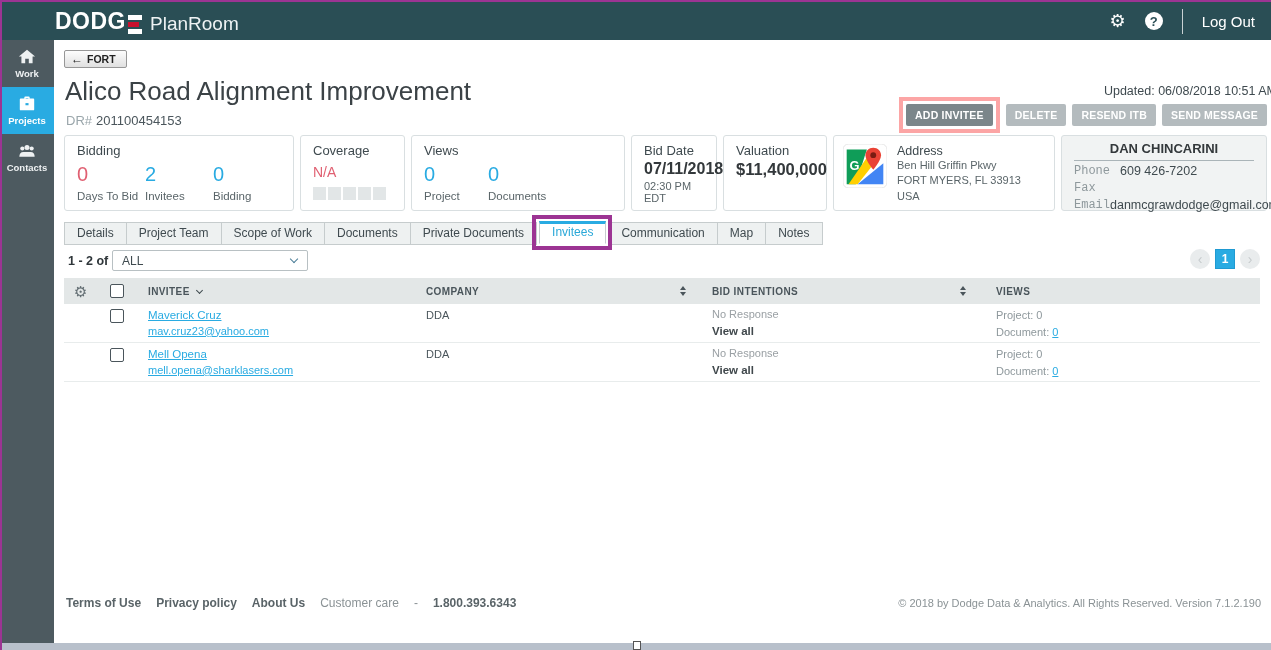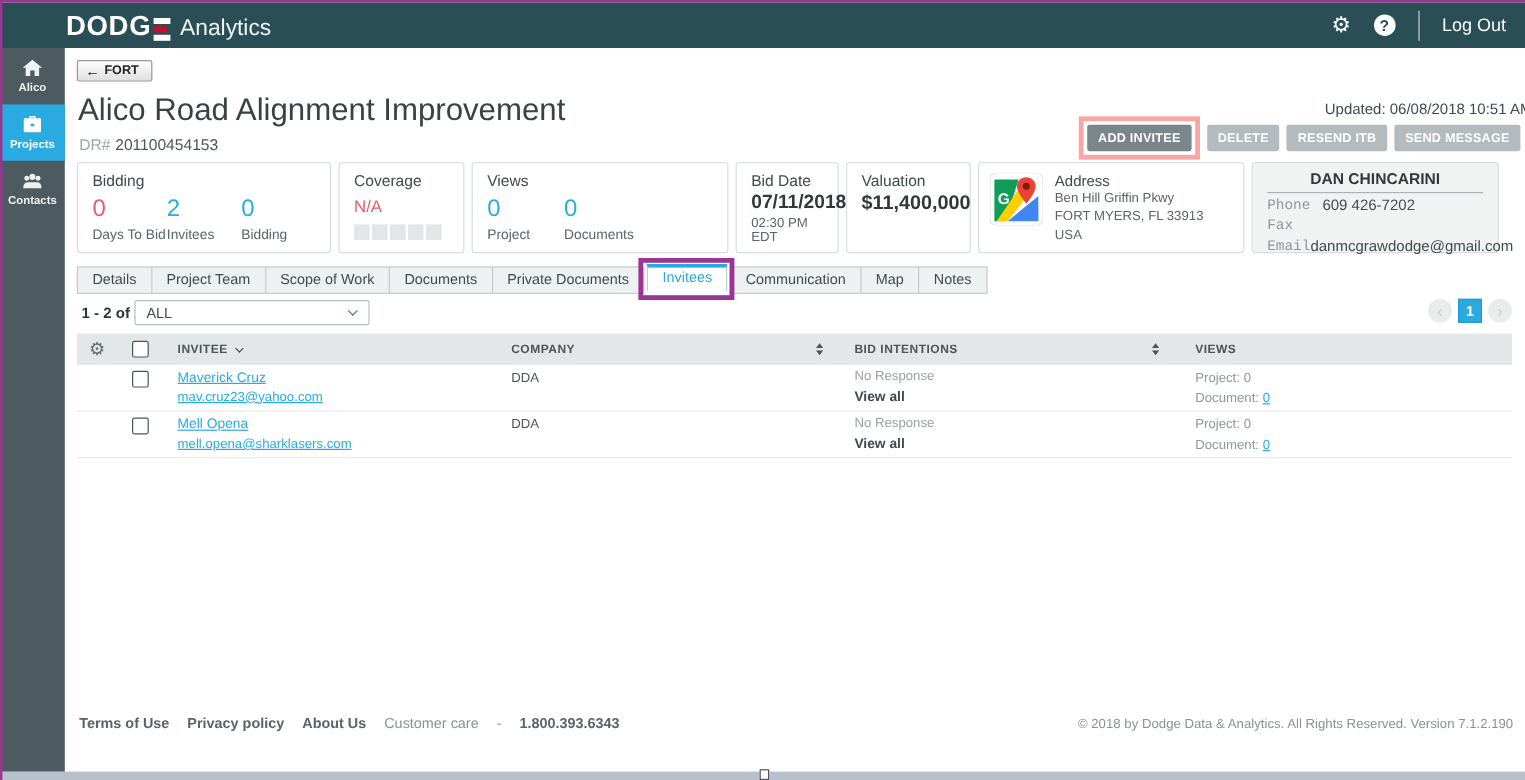--- a/index.html
+++ b/index.html
@@ -62,21 +62,21 @@
   
   .cards { position:absolute; left:10px; top:95px; display:flex; gap:6px; }
   .card { height:76px; background:#fff; border:1px solid #d9dfe1; border-radius:3px; padding:7px 12px; }
   .card-title { font-size:13px; color:#3f4a4f; }
   .stat-row { display:flex; margin-top:5px; }
   .stat { margin-right:0; }
   .stat-val { font-size:20px; line-height:1.1; }
   .stat-val.red { color:#e06072; }
   .stat-val.blue { color:#29abe2; }
   .stat-label { font-size:11.5px; color:#5a6569; margin-top:5px; }
-  .card-bidding { width:212px; }
+  .card-bidding { width:230px; }
   .card-bidding .stat { width:70px; }
   .card-coverage { width:105px; }
   .cov-val { font-size:14px; color:#e06072; margin-top:6px; }
   .cov-blocks { display:flex; gap:2px; margin-top:7px; }
   .cov-blocks i { width:13px; height:13px; background:#e2e6e7; }
   .card-views { width:214px; }
   .card-views .stat { width:64px; }
   .card-biddate { width:86px; }
   .bd-date { font-size:16px; font-weight:700; color:#33383b; margin-top:2px; }
   .bd-time { font-size:11px; color:#5a6569; margin-top:2px; }
@@ -162,38 +162,38 @@
   <div class="annot-left"></div>
 
   <header class="topbar">
     <div class="brand">
       <span class="brand-main">DODG</span>
       <span class="brand-e">
           <i></i>
           <i class="mid"></i>
           <i></i>
         </span>
-      <span class="brand-sub">Analytics</span>
+      <span class="brand-sub">PlanRoom</span>
     </div>
     <div class="topbar-right">
       <span class="tb-gear">⚙</span>
       <span class="tb-help">?</span>
       <span class="tb-divider"></span>
       <a class="tb-logout">Log Out</a>
     </div>
   </header>
 
   <nav class="sidebar">
     <div class="side-item">
       <span>
         <svg width="18" height="18" viewBox="0 0 20 20">
             <path d="M10 2 L19 9.5 H16.2 V17 H12 V12 H8 V17 H3.8 V9.5 H1 Z" fill="currentColor"></path>
           </svg>
       </span>
-      <span class="side-label">Alico</span>
+      <span class="side-label">Work</span>
     </div>
     <div class="side-item active">
       <span>
         <svg width="18" height="18" viewBox="0 0 20 20">
             <path d="M7 4 V3 Q7 1.8 8.2 1.8 H11.8 Q13 1.8 13 3 V4 H17 Q18 4 18 5 V16 Q18 17 17 17 H3 Q2 17 2 16 V5 Q2 4 3 4 Z M8.5 4 H11.5 V3.2 H8.5 Z" fill="currentColor"></path>
             <rect x="8.3" y="9" width="3.4" height="2.4" fill="#29abe2"></rect>
           </svg>
       </span>
       <span class="side-label">Projects</span>
     </div>

